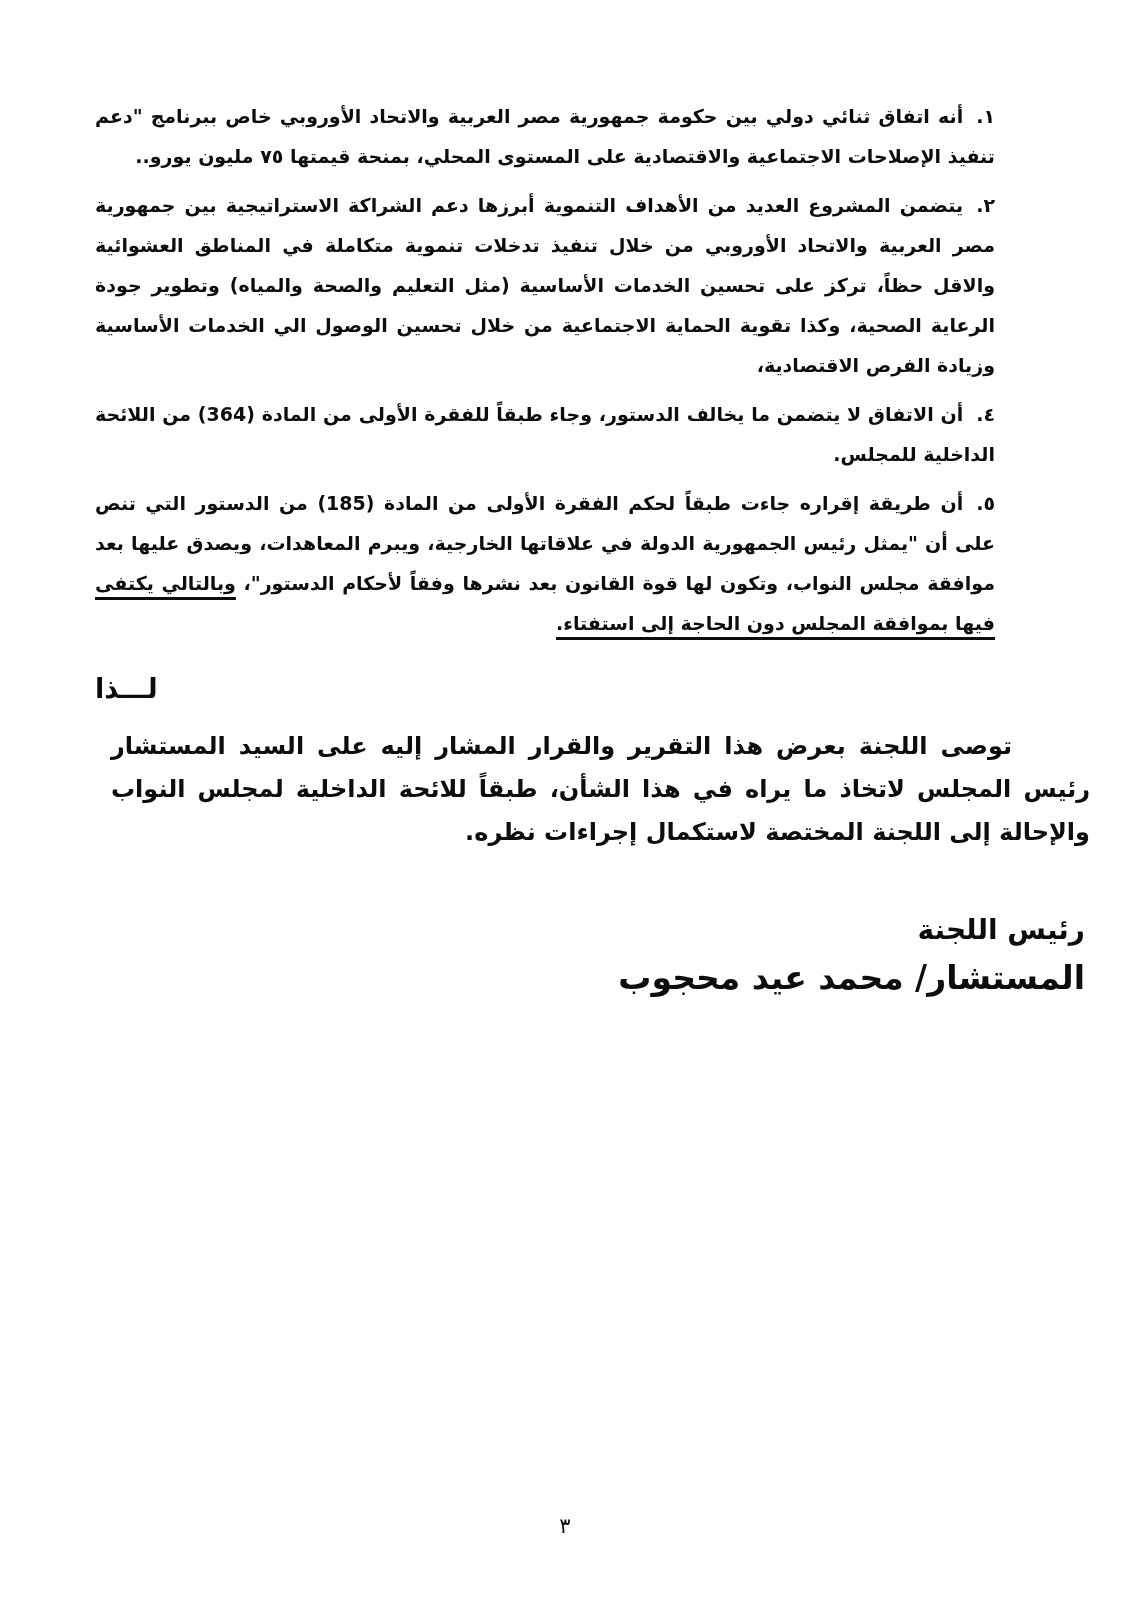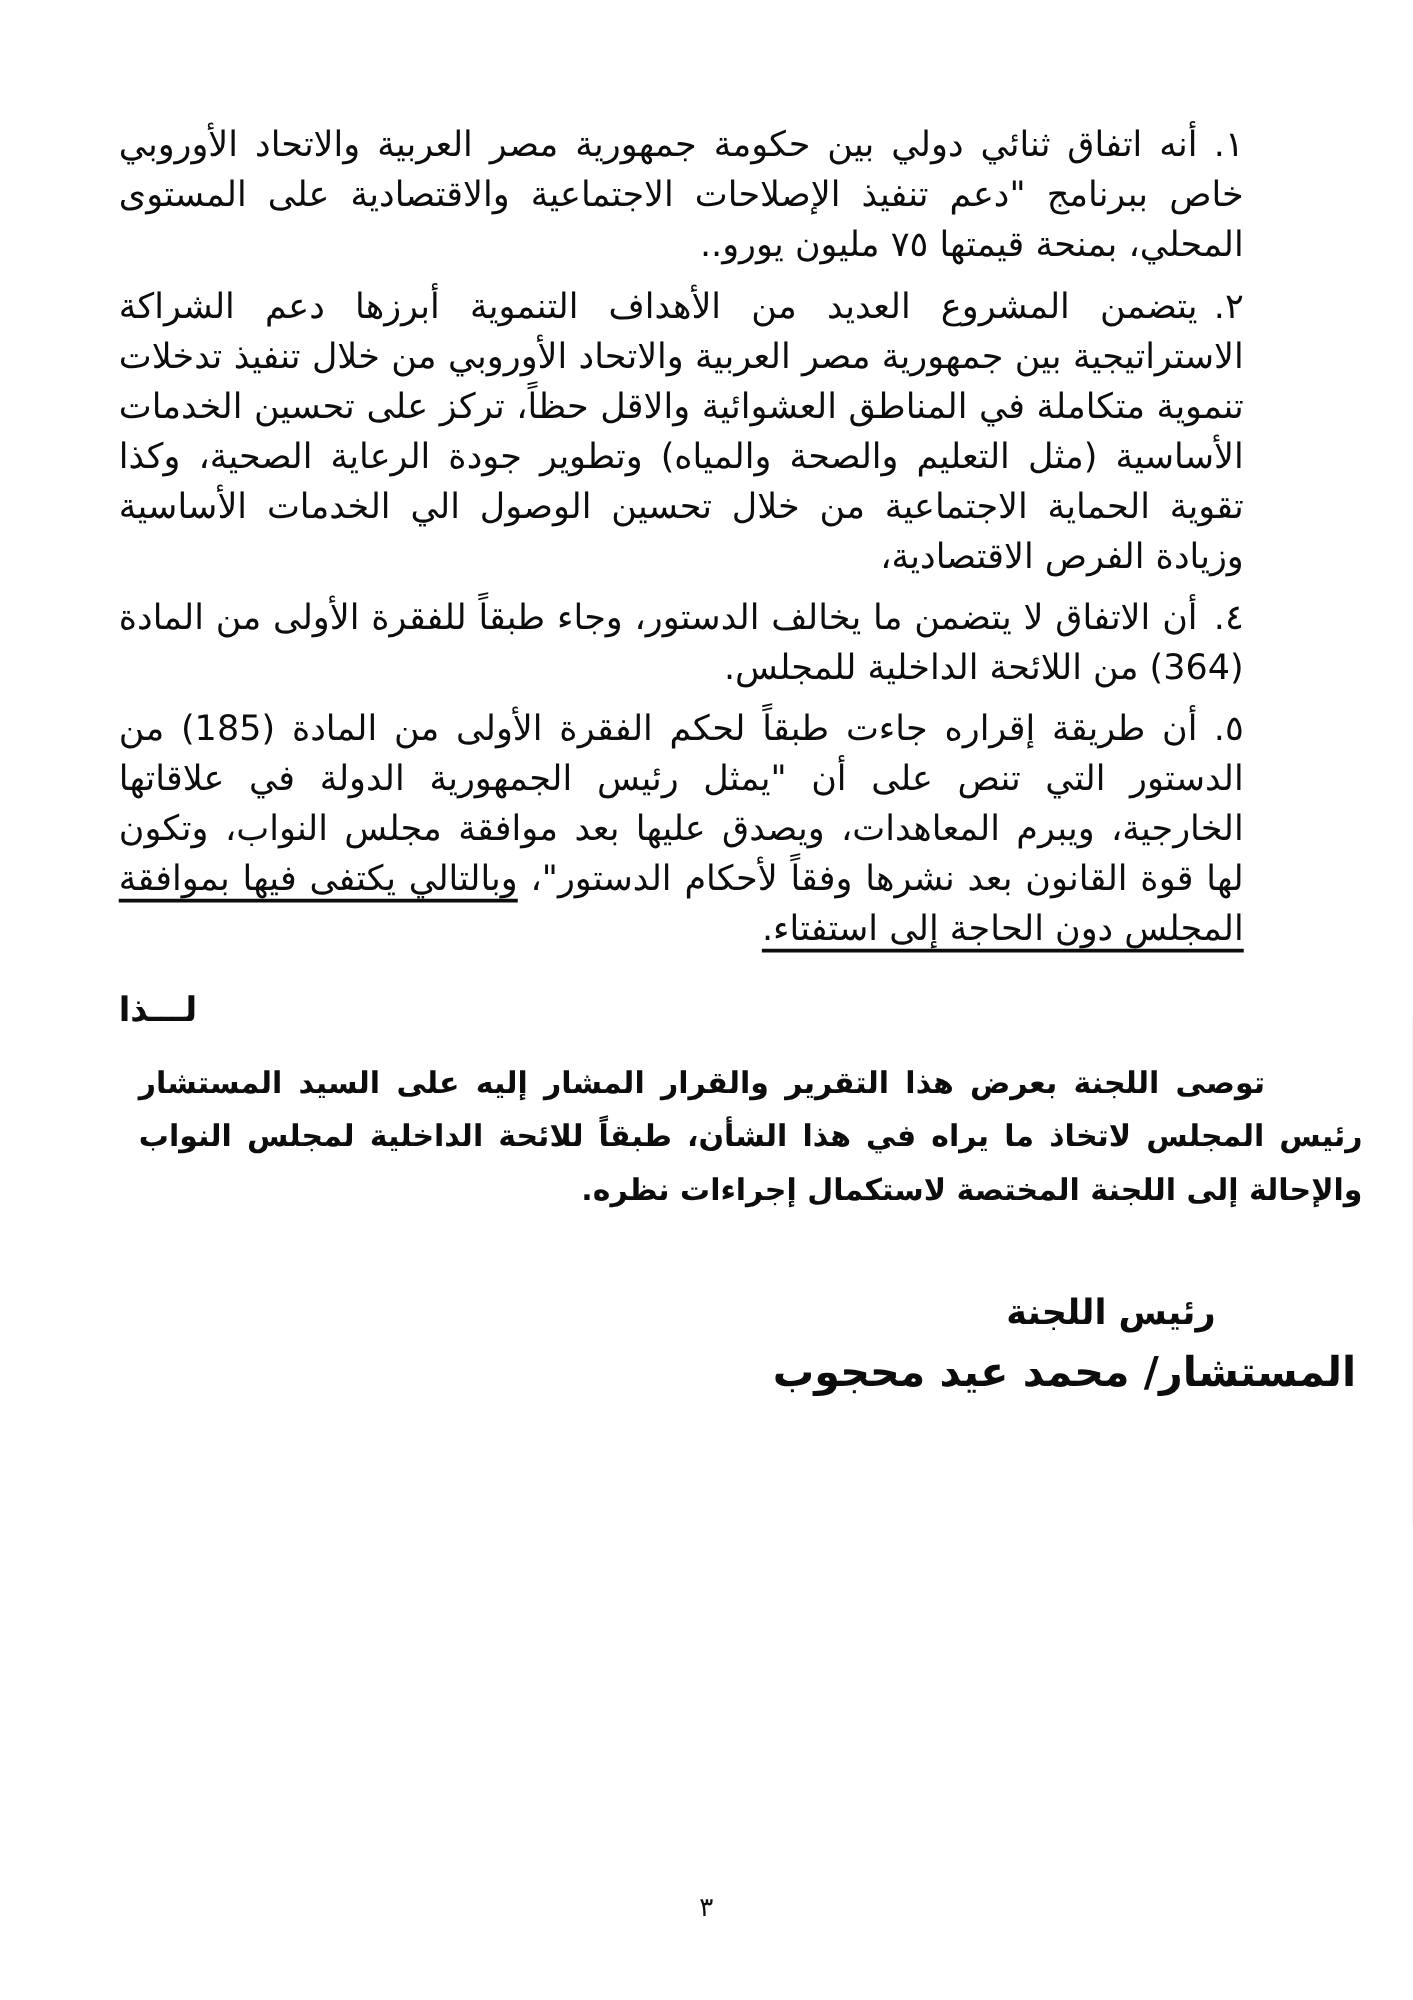--- a/index.html
+++ b/index.html
@@ -23,22 +23,22 @@
     top: 96px;
     right: 40px;
     left: 95px;
   }
   .items {
     margin: 0 95px 0 0;
     padding: 0;
     list-style: none;
   }
   .item {
-    font-size: 28px;
-    font-weight: normal;
+    font-size: 19px;
+    font-weight: bold;
     line-height: 40px;
     text-align: justify;
     margin: 0 0 9px 0;
   }
   .item .num {
     margin-left: 13px;
     white-space: nowrap;
   }
   .item u, .item .underlined {
     text-decoration: underline;
@@ -58,21 +58,21 @@
     font-weight: bold;
     line-height: 43px;
     text-align: justify;
     text-indent: 78px;
   }
   .signature {
     width: 280px;
     margin: 56px auto 0 0;
     margin-left: auto;
     margin-right: 4px;
-    text-align: left;
+    text-align: right;
   }
   
   .signature {
     margin-right: auto;
     margin-left: 710px;
   }
   .signature-title {
     font-size: 28px;
     font-weight: bold;
     line-height: 40px;

